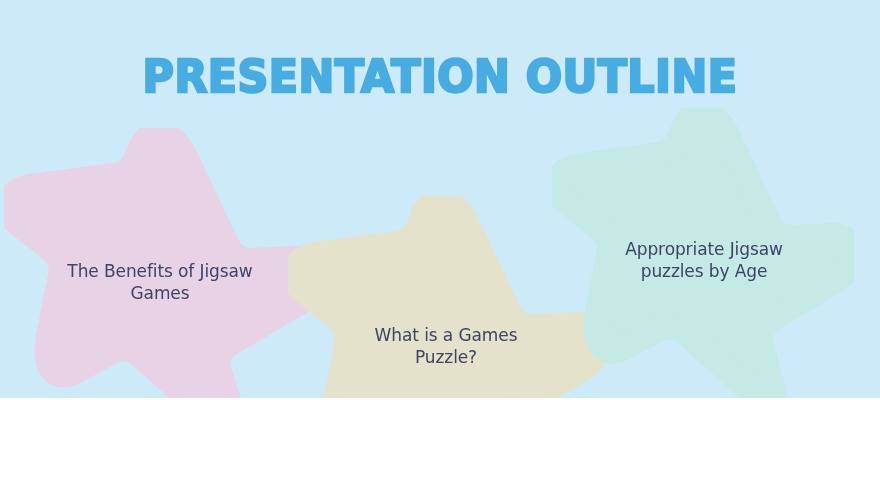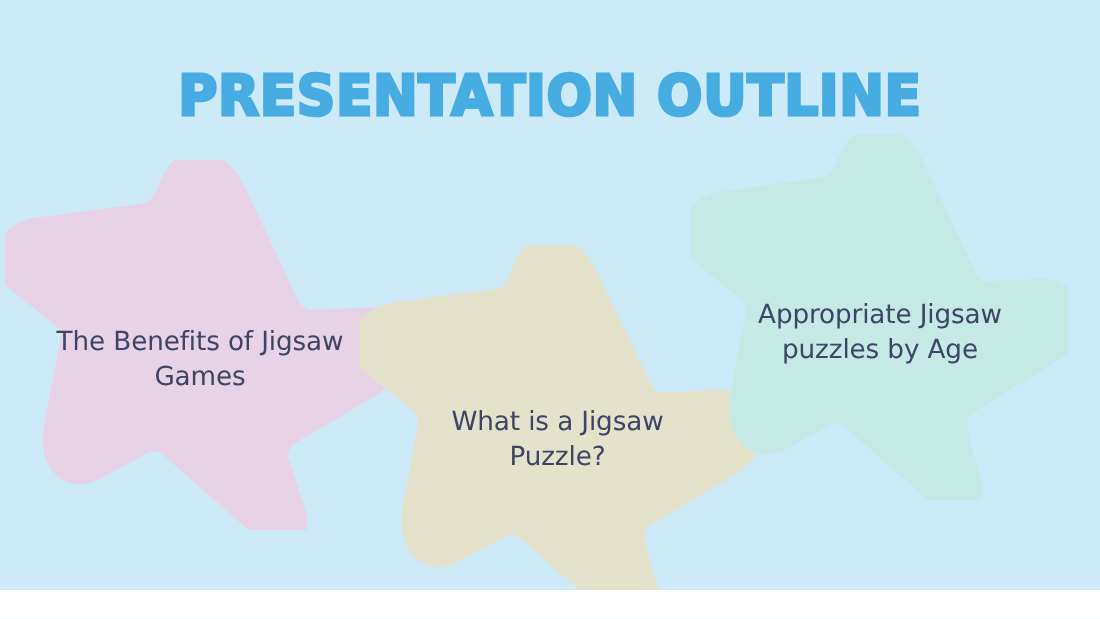--- a/index.html
+++ b/index.html
@@ -9,21 +9,21 @@
   body {
     width: 880px;
     height: 495px;
     overflow: hidden;
     font-family: "DejaVu Sans", sans-serif;
   }
 
   #slide {
     position: relative;
     width: 880px;
-    height: 472px;
+    height: 398px;
     background: #cdeaf9;
     overflow: hidden;
   }
 
   
   #slide-title {
     position: absolute;
     left: 0;
     top: 24px;
     width: 880px;
@@ -50,21 +50,21 @@
     position: absolute;
     left: 0;
     top: 0;
     display: block;
   }
   .star-label {
     position: absolute;
     text-align: center;
     color: #3d4465;
     font-family: "DejaVu Sans", sans-serif;
-    font-size: 21px;
+    font-size: 17px;
     line-height: 1.32;
     font-weight: 400;
     letter-spacing: -0.1px;
     white-space: pre-line;
   }
 
   
   #star-card-1 { left: 4px;   top: 128px; width: 312px; height: 296px; }
   #star-card-1 .star-label { left: 30px; top: 132px; width: 252px; }
 
@@ -138,21 +138,21 @@
                L 59 147
                C 61 136 58 128 49 121
                L 15 94
                C 6 87 4 77 10 69
                C 16 61 25 59 36 58
                L 109 48
                C 120 46 127 41 131 31
                L 137 16
                C 142 9 145 6 150 6 Z" fill="#e4e2ca" stroke="#e4e2ca" stroke-width="26" stroke-linejoin="round"></path>
     </svg>
-    <div class="star-label">What is a Jigsaw
+    <div class="star-label">What is a Games
 Puzzle?</div>
   </div>
 
   <div class="star-card" id="star-card-3">
     <svg width="302" height="292" viewBox="0 0 302 292">
       <path d="M 147 6
                C 161 6 170 16 176 29
                L 216 114
                C 221 125 229 130 240 130
                L 281 128

